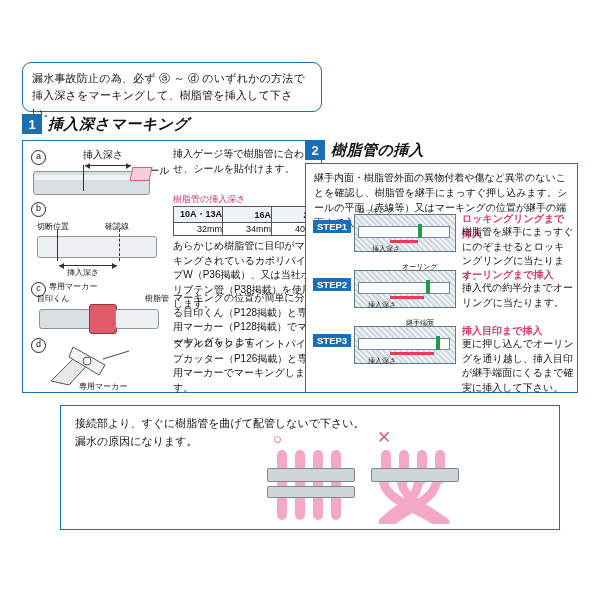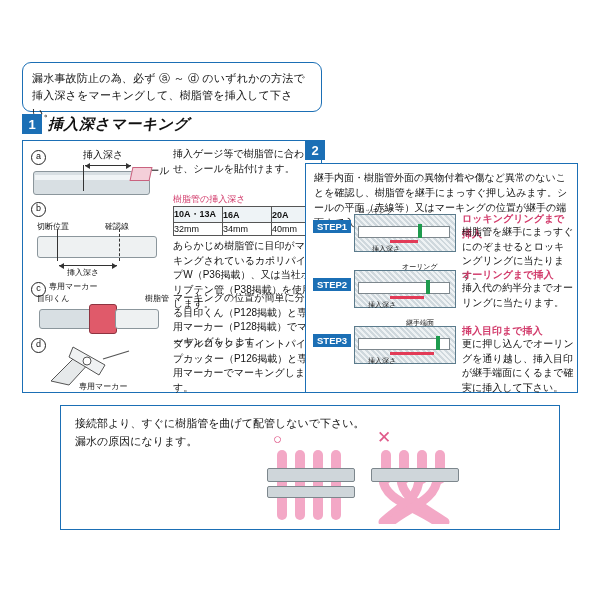--- a/index.html
+++ b/index.html
@@ -55,21 +55,21 @@
   .arrowline{position:absolute;height:1px;background:#333;}
   .arrowline:before,.arrowline:after{
     content:"";position:absolute;top:-2.5px;width:0;height:0;
     border-top:3px solid transparent;border-bottom:3px solid transparent;
   }
   .arrowline:before{left:0;border-right:5px solid #333;}
   .arrowline:after{right:0;border-left:5px solid #333;}
 
   
   table.size{border-collapse:collapse;font-size:9px;}
-  table.size th,table.size td{border:1px solid #555;padding:1px 0;text-align:left;width:52px;color:#111;background:#fff;}
+  table.size th,table.size td{border:1px solid #555;padding:1px 0;text-align:right;width:52px;color:#111;background:#fff;}
   table.size th{background:#eef3f6;}
 
   .tbl-cap{font-size:9px;color:#d23b6b;}
 
   
   .step-label{
     background:#1b6fb5;color:#fff;font-size:9.5px;font-weight:bold;
     padding:1px 4px;display:inline-block;
   }
   .step-box{position:absolute;border:1px solid #5b7b8c;background:#f4f7f9;}
@@ -169,20 +169,21 @@
         <circle cx="44" cy="24" r="4" fill="#fff" stroke="#555"></circle>
         <path d="M60 22 L86 14" stroke="#555" stroke-width="1.2" fill="none"></path>
       </svg>
       <div class="t sm" style="left:56px;top:240px;">専用マーカー</div>
       <div class="t" style="left:150px;top:196px;width:142px;">ダブルロックジョイントパイプカッター（P126掲載）と専用マーカーでマーキングします。</div>
     </div>
   </div>
 
   <div class="sec-head" style="left:305px;top:140px;">
     <span class="sec-num">2</span>
+    <span class="sec-title">樹脂管の挿入</span>
   </div>
 
   <div class="panel" id="panel-right">
     <div class="t" style="left:8px;top:6px;width:256px;line-height:1.5;">継手内面・樹脂管外面の異物付着や傷など異常のないことを確認し、樹脂管を継手にまっすぐ押し込みます。シールの平面（赤線等）又はマーキングの位置が継手の端面まで入る正しい施工です。</div>
 
     <div>
       <span class="step-label" style="position:absolute;left:7px;top:56px;">STEP1</span>
       <div class="step-box hatch" style="left:48px;top:50px;width:100px;height:36px;"></div>
       <div style="position:absolute;left:52px;top:62px;width:90px;height:10px;background:#fff;border:1px solid #7d878d;"></div>
       <div class="green" style="position:absolute;left:112px;top:60px;width:4px;height:14px;"></div>

